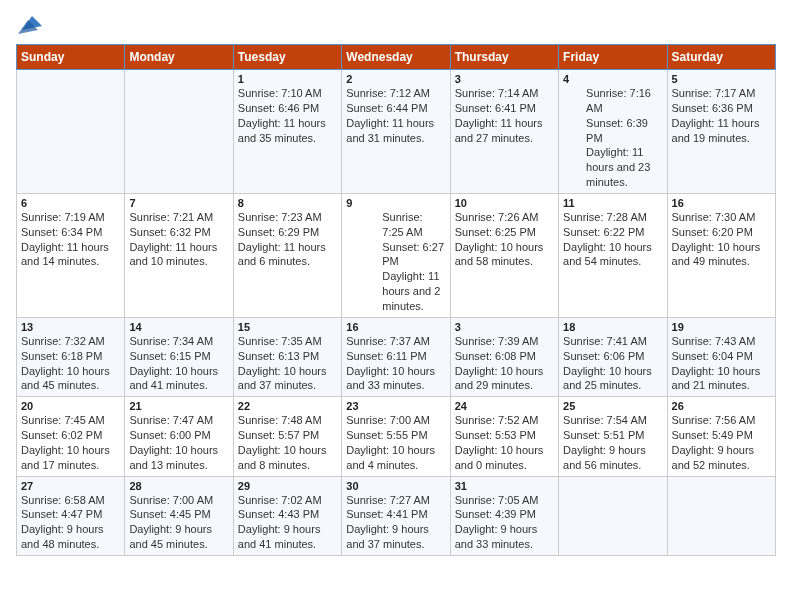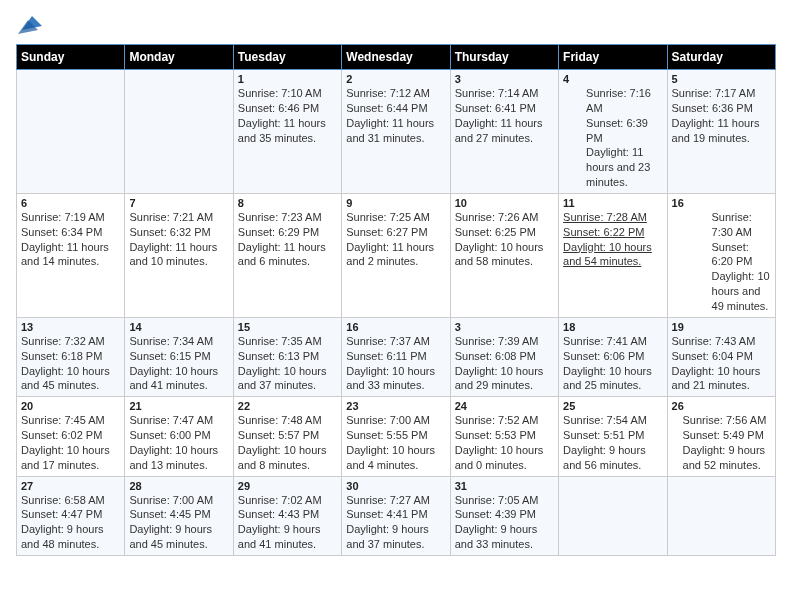--- a/index.html
+++ b/index.html
@@ -48,21 +48,21 @@
     .location {
       font-size: 15px;
       color: #444;
     }
     .calendar {
       width: 100%;
       border-collapse: collapse;
       border: 1px solid #ccc;
     }
     .calendar th {
-      background: #000000;
+      background: #c2410c;
       color: #fff;
       font-size: 12px;
       font-weight: bold;
       padding: 5px 4px;
       text-align: left;
       border: 1px solid #5592cc;
     }
     .calendar td {
       vertical-align: top;
       border: 1px solid #ccc;
@@ -181,39 +181,39 @@
 Daylight: 11 hours and 10 minutes.</div>
           </td>
           <td>
             <span class="day-num">8</span>
             <div class="cell-content" style="white-space: pre-line;">Sunrise: 7:23 AM
 Sunset: 6:29 PM
 Daylight: 11 hours and 6 minutes.</div>
           </td>
           <td>
             <span class="day-num">9</span>
-            <div class="cell-content" style="white-space: pre-line;">Sunrise: 7:25 AM
+            <div class="cell-content" style="white-space: pre-line; margin-left: 36px;">Sunrise: 7:25 AM
 Sunset: 6:27 PM
 Daylight: 11 hours and 2 minutes.</div>
           </td>
           <td>
             <span class="day-num">10</span>
             <div class="cell-content" style="white-space: pre-line;">Sunrise: 7:26 AM
 Sunset: 6:25 PM
 Daylight: 10 hours and 58 minutes.</div>
           </td>
           <td>
             <span class="day-num">11</span>
-            <div class="cell-content" style="white-space: pre-line; text-decoration: underline;">Sunrise: 7:28 AM
+            <div class="cell-content" style="white-space: pre-line;">Sunrise: 7:28 AM
 Sunset: 6:22 PM
 Daylight: 10 hours and 54 minutes.</div>
           </td>
           <td>
             <span class="day-num">16</span>
-            <div class="cell-content" style="white-space: pre-line; margin-left: 40px;">Sunrise: 7:30 AM
+            <div class="cell-content" style="white-space: pre-line;">Sunrise: 7:30 AM
 Sunset: 6:20 PM
 Daylight: 10 hours and 49 minutes.</div>
           </td>
         </tr>
         <tr>
           <td>
             <span class="day-num">13</span>
             <div class="cell-content" style="white-space: pre-line;">Sunrise: 7:32 AM
 Sunset: 6:18 PM
 Daylight: 10 hours and 45 minutes.</div>
@@ -287,21 +287,21 @@
 Daylight: 10 hours and 0 minutes.</div>
           </td>
           <td>
             <span class="day-num">25</span>
             <div class="cell-content" style="white-space: pre-line;">Sunrise: 7:54 AM
 Sunset: 5:51 PM
 Daylight: 9 hours and 56 minutes.</div>
           </td>
           <td>
             <span class="day-num">26</span>
-            <div class="cell-content" style="white-space: pre-line; margin-left: 11px;">Sunrise: 7:56 AM
+            <div class="cell-content" style="white-space: pre-line;">Sunrise: 7:56 AM
 Sunset: 5:49 PM
 Daylight: 9 hours and 52 minutes.</div>
           </td>
         </tr>
         <tr>
           <td>
             <span class="day-num">27</span>
             <div class="cell-content" style="white-space: pre-line;">Sunrise: 6:58 AM
 Sunset: 4:47 PM
 Daylight: 9 hours and 48 minutes.</div>

